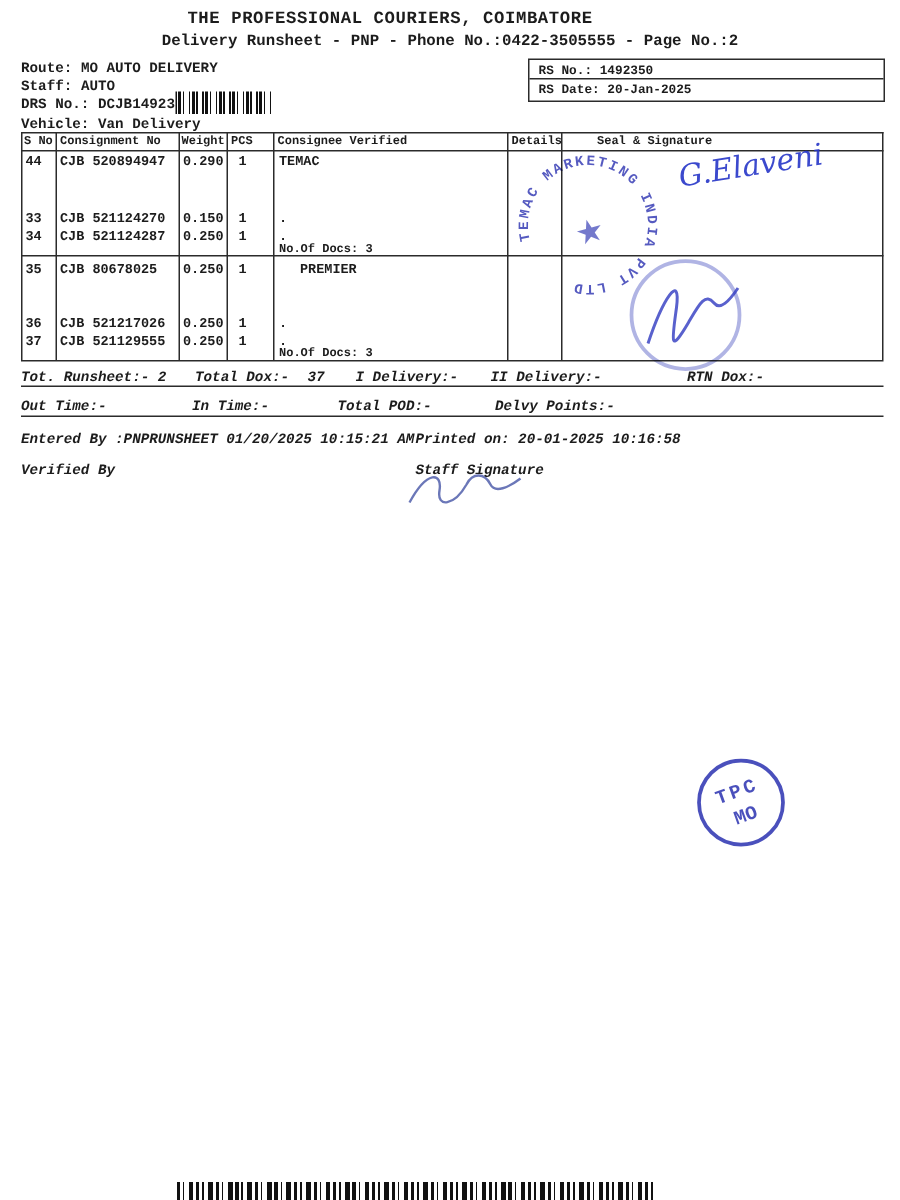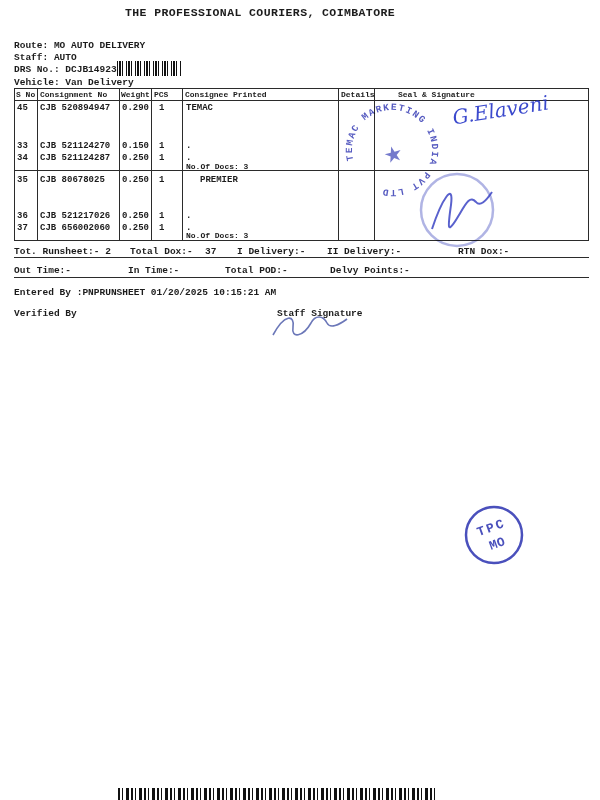--- a/index.html
+++ b/index.html
@@ -10,65 +10,71 @@
   .subtitle{top:22px;left:0;width:600px;text-align:center;font-size:10.5px;}
   .inf{font-size:9.5px;}
   .rsbox{position:absolute;left:352px;top:39px;width:236px;height:27px;border:1px solid #2b2b2b;}
   .rsbox .mid{position:absolute;left:0;top:12px;width:100%;height:1px;background:#2b2b2b;}
   .rst{position:absolute;left:6px;font-size:8.5px;white-space:pre;}
   .vl{position:absolute;top:88px;height:152px;width:1px;background:#2b2b2b;}
   .hl{position:absolute;left:14px;width:575px;height:1px;background:#2b2b2b;}
   .th{font-size:8px;top:90px;}
   .cell{position:absolute;white-space:pre;font-size:9px;}
   .note{font-size:8px;}
-  .tot{font-size:9.5px;}
+  .tot{font-size:9.5px;font-style:italic;}
   .barcode1{position:absolute;left:117px;top:61px;width:64px;height:15px;
     background:repeating-linear-gradient(90deg,#111 0 1px,#fff 1px 2px,#111 2px 4px,#fff 4px 5px,#111 5px 6px,#fff 6px 9px);}
   .barcode2{position:absolute;left:118px;top:788px;width:318px;height:12px;
     background:repeating-linear-gradient(90deg,#111 0 2px,#fff 2px 4px,#111 4px 5px,#fff 5px 8px,#111 8px 11px,#fff 11px 13px);}
   .sig{position:absolute;left:452px;top:98px;font-family:"DejaVu Serif",serif;font-style:italic;
        font-weight:400;font-size:20px;color:#2636c8;transform:rotate(-9deg);opacity:.9;white-space:pre;}
   .stamp{position:absolute;mix-blend-mode:multiply;}
 </style>
 </head>
 <body>
 
 <div class="page">
 
   <div class="abs title">THE PROFESSIONAL COURIERS, COIMBATORE</div>
+  <div class="abs subtitle">Delivery Runsheet - PNP - Phone No.:0422-3505555 - Page No.:2</div>
 
   <div class="abs inf" style="top:40px;left:14px"><span>Route:</span> <span>MO AUTO DELIVERY</span></div>
   <div class="abs inf" style="top:52px;left:14px"><span>Staff:</span> <span>AUTO</span></div>
   <div class="abs inf" style="top:64px;left:14px"><span>DRS No.:</span> <span>DCJB149235002</span></div>
   <div class="barcode1"></div>
   <div class="abs inf" style="top:77px;left:14px"><span>Vehicle:</span> <span>Van Delivery</span></div>
 
+  <div class="rsbox">
+    <div class="mid"></div>
+    <div class="rst" style="top:2px">RS No.: 1492350</div>
+    <div class="rst" style="top:15px">RS Date: 20-Jan-2025</div>
+  </div>
 
   <div class="hl" style="top:88px"></div>
   <div class="hl" style="top:100px"></div>
   <div class="hl" style="top:170px"></div>
   <div class="hl" style="top:240px"></div>
   <div class="vl" style="left:14px"></div>
   <div class="vl" style="left:37px"></div>
   <div class="vl" style="left:119px"></div>
   <div class="vl" style="left:151px"></div>
   <div class="vl" style="left:182px"></div>
   <div class="vl" style="left:338px"></div>
   <div class="vl" style="left:374px"></div>
   <div class="vl" style="left:588px"></div>
 
   <div class="abs th" style="left:16px">S No</div>
   <div class="abs th" style="left:40px">Consignment No</div>
   <div class="abs th" style="left:121px">Weight</div>
   <div class="abs th" style="left:154px">PCS</div>
-  <div class="abs th" style="left:185px">Consignee Printed</div>
+  <div class="abs th" style="left:185px">Consignee Verified</div>
   <div class="abs th" style="left:341px">Details</div>
   <div class="abs th" style="left:398px">Seal &amp; Signature</div>
 
-  <div class="cell" style="top:103px;left:17px">45</div>
+  <div class="cell" style="top:103px;left:17px">44</div>
   <div class="cell" style="top:103px;left:40px">CJB 520894947</div>
   <div class="cell" style="top:103px;left:122px">0.290</div>
   <div class="cell" style="top:103px;left:159px">1</div>
   <div class="cell" style="top:103px;left:186px">TEMAC</div>
 
   <div class="cell" style="top:141px;left:17px">33</div>
   <div class="cell" style="top:141px;left:40px">CJB 521124270</div>
   <div class="cell" style="top:141px;left:122px">0.150</div>
   <div class="cell" style="top:141px;left:159px">1</div>
   <div class="cell" style="top:141px;left:186px">.</div>
@@ -87,21 +93,21 @@
   <div class="cell" style="top:175px;left:159px">1</div>
   <div class="cell" style="top:175px;left:200px">PREMIER</div>
 
   <div class="cell" style="top:211px;left:17px">36</div>
   <div class="cell" style="top:211px;left:40px">CJB 521217026</div>
   <div class="cell" style="top:211px;left:122px">0.250</div>
   <div class="cell" style="top:211px;left:159px">1</div>
   <div class="cell" style="top:211px;left:186px">.</div>
 
   <div class="cell" style="top:223px;left:17px">37</div>
-  <div class="cell" style="top:223px;left:40px">CJB 656002060</div>
+  <div class="cell" style="top:223px;left:40px">CJB 521129555</div>
   <div class="cell" style="top:223px;left:122px">0.250</div>
   <div class="cell" style="top:223px;left:159px">1</div>
   <div class="cell" style="top:223px;left:186px">.</div>
 
   <div class="cell note" style="top:231px;left:186px">No.Of Docs: 3</div>
 
   <div class="abs tot" style="top:246px;left:14px">Tot. Runsheet:- 2</div>
   <div class="abs tot" style="top:246px;left:130px">Total Dox:-</div>
   <div class="abs tot" style="top:246px;left:205px">37</div>
   <div class="abs tot" style="top:246px;left:237px">I Delivery:-</div>
@@ -109,20 +115,21 @@
   <div class="abs tot" style="top:246px;left:458px">RTN Dox:-</div>
   <div class="hl" style="top:257px"></div>
 
   <div class="abs tot" style="top:265px;left:14px">Out Time:-</div>
   <div class="abs tot" style="top:265px;left:128px">In Time:-</div>
   <div class="abs tot" style="top:265px;left:225px">Total POD:-</div>
   <div class="abs tot" style="top:265px;left:330px">Delvy Points:-</div>
   <div class="hl" style="top:277px"></div>
 
   <div class="abs tot" style="top:287px;left:14px">Entered By :PNPRUNSHEET 01/20/2025 10:15:21 AM</div>
+  <div class="abs tot" style="top:287px;left:277px">Printed on: 20-01-2025 10:16:58</div>
   <div class="abs tot" style="top:308px;left:14px">Verified By</div>
   <div class="abs tot" style="top:308px;left:277px">Staff Signature</div>
 
   <svg class="stamp" style="left:332px;top:90px;transform:rotate(-15deg)" width="120" height="120">
     <defs>
         <path id="tcir" d="M60,60 m-40,0 a40,40 0 1,1 80,0 a40,40 0 1,1 -80,0"></path>
       </defs>
     <text font-size="9.5" letter-spacing="1.5" fill="#2a31b0" fill-opacity="0.8" font-weight="bold">
       <textPath href="#tcir">TEMAC MARKETING INDIA PVT LTD</textPath>
     </text>

